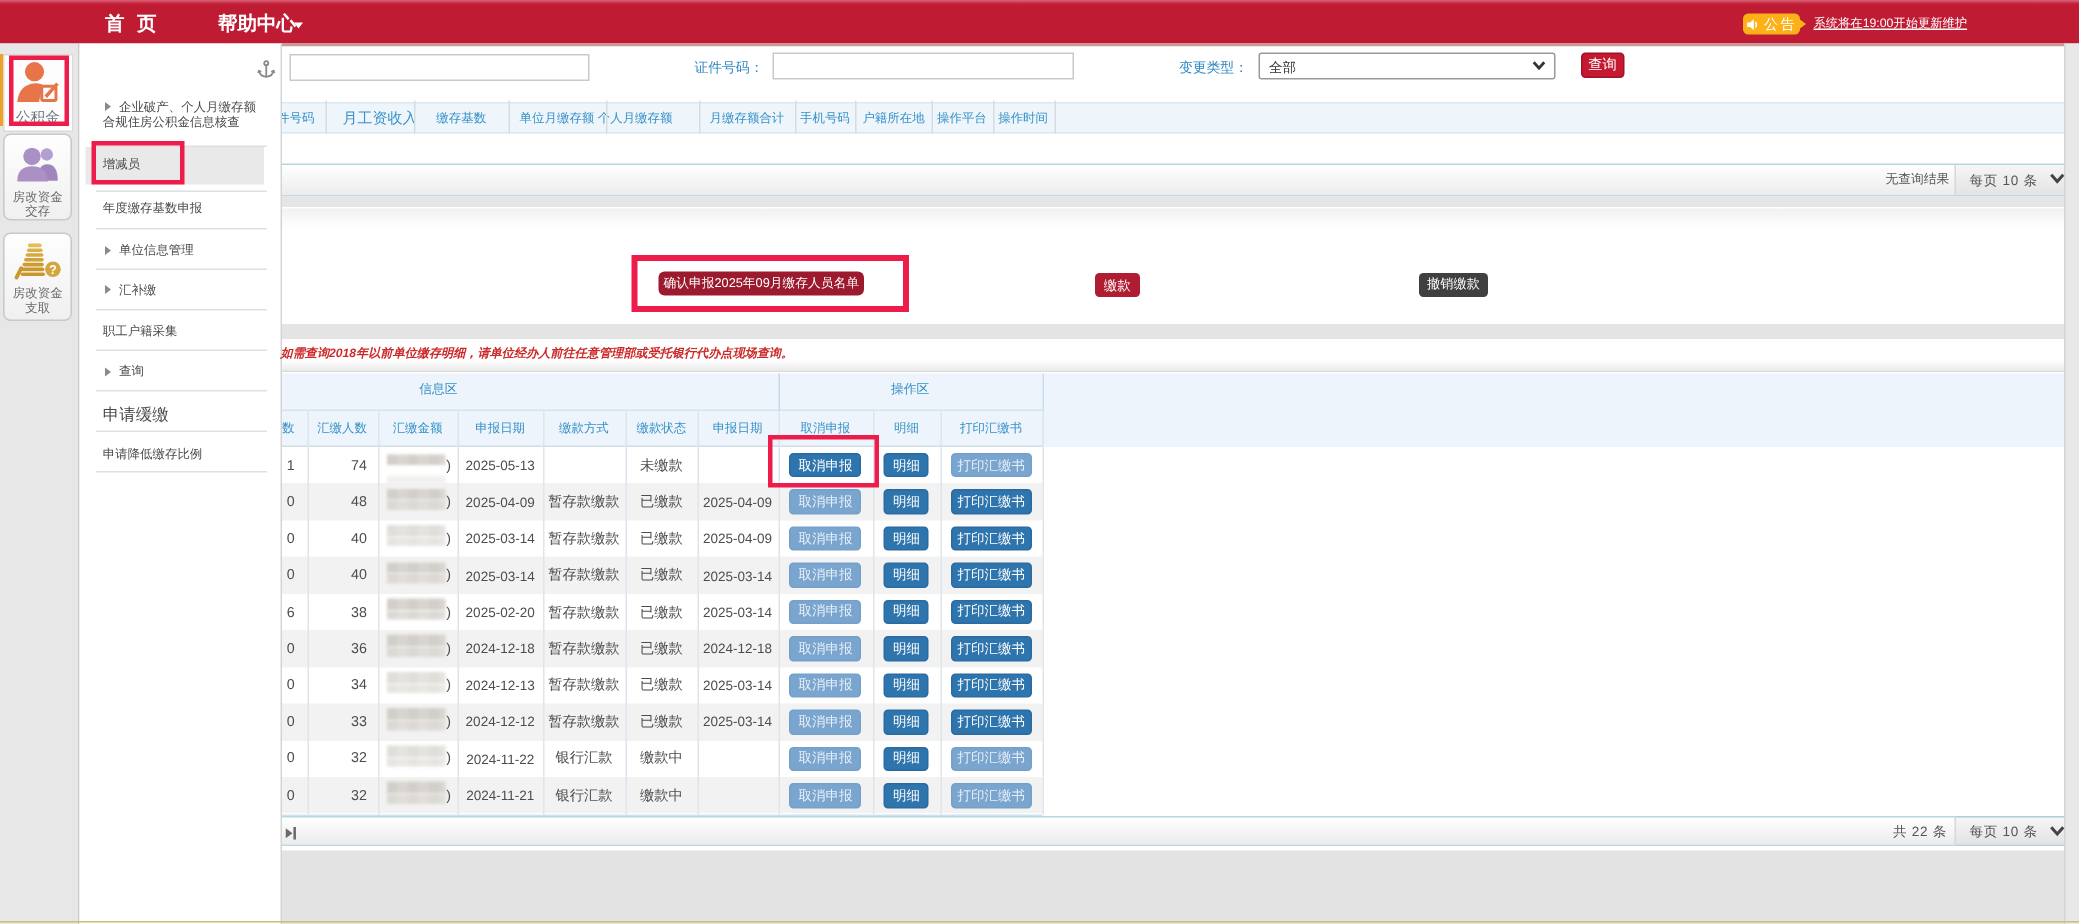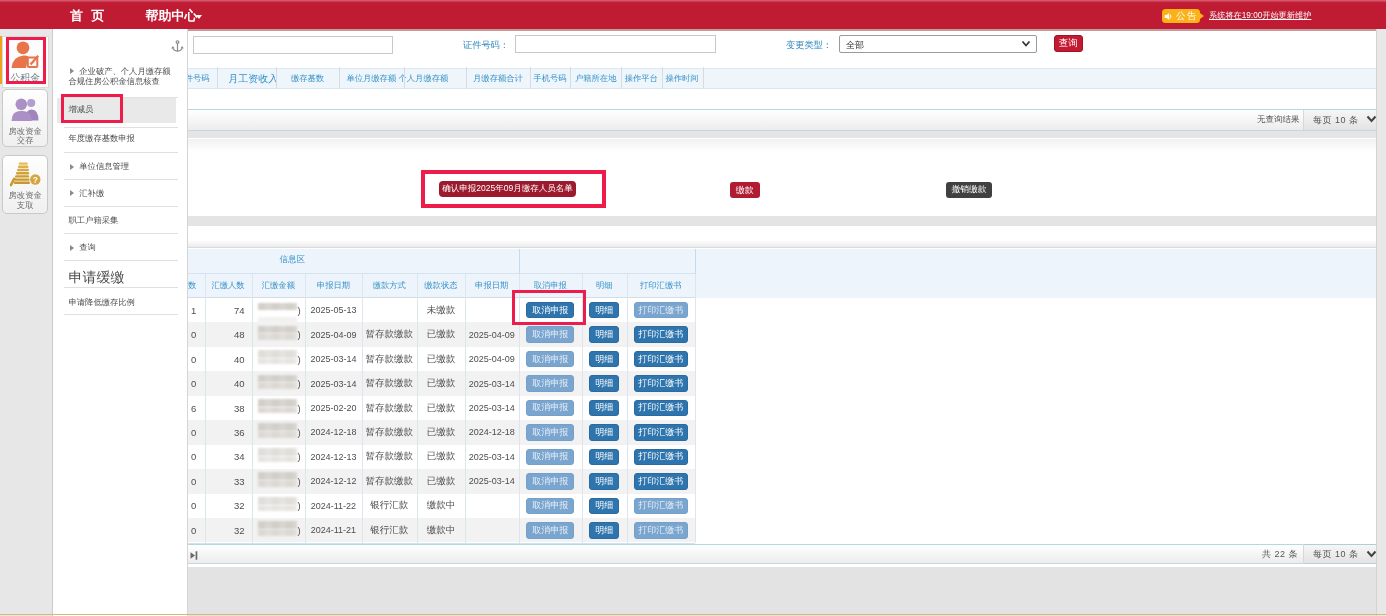--- a/index.html
+++ b/index.html
@@ -81,21 +81,21 @@
 <div class="a" style="left:70px;top:67.8px;width:0;height:0;border-top:3.2px solid transparent;border-bottom:3.2px solid transparent;border-left:4.2px solid #8a8a8a;"></div>
 <div class="a" style="left:68.5px;top:103.7px;font-size:8.3px;color:#4a4a4a;">增减员</div>
 <div class="a" style="left:68.5px;top:132.9px;font-size:8.3px;color:#4a4a4a;">年度缴存基数申报</div>
 <div class="a" style="left:79.3px;top:161.2px;font-size:8.3px;color:#4a4a4a;">单位信息管理</div>
 <div class="a" style="left:70px;top:164.0px;width:0;height:0;border-top:3.2px solid transparent;border-bottom:3.2px solid transparent;border-left:4.2px solid #8a8a8a;"></div>
 <div class="a" style="left:79.3px;top:187.5px;font-size:8.3px;color:#4a4a4a;">汇补缴</div>
 <div class="a" style="left:70px;top:190.3px;width:0;height:0;border-top:3.2px solid transparent;border-bottom:3.2px solid transparent;border-left:4.2px solid #8a8a8a;"></div>
 <div class="a" style="left:68.5px;top:214.6px;font-size:8.3px;color:#4a4a4a;">职工户籍采集</div>
 <div class="a" style="left:79.3px;top:242px;font-size:8.3px;color:#4a4a4a;">查询</div>
 <div class="a" style="left:70px;top:244.8px;width:0;height:0;border-top:3.2px solid transparent;border-bottom:3.2px solid transparent;border-left:4.2px solid #8a8a8a;"></div>
-<div class="a" style="left:68.5px;top:269.3px;font-size:14px;color:#4a4a4a;">申请缓缴</div>
+<div class="a" style="left:68.5px;top:269.3px;font-size:11px;color:#4a4a4a;">申请缓缴</div>
 <div class="a" style="left:68.5px;top:297px;font-size:8.3px;color:#4a4a4a;">申请降低缴存比例</div>
 <div class="a" style="left:64px;top:96.5px;width:114px;height:1px;background:#e0e0e0;"></div>
 <div class="a" style="left:64px;top:126.8px;width:114px;height:1px;background:#e0e0e0;"></div>
 <div class="a" style="left:64px;top:151.6px;width:114px;height:1px;background:#e0e0e0;"></div>
 <div class="a" style="left:64px;top:178.8px;width:114px;height:1px;background:#e0e0e0;"></div>
 <div class="a" style="left:64px;top:205.6px;width:114px;height:1px;background:#e0e0e0;"></div>
 <div class="a" style="left:64px;top:232.8px;width:114px;height:1px;background:#e0e0e0;"></div>
 <div class="a" style="left:64px;top:259.6px;width:114px;height:1px;background:#e0e0e0;"></div>
 <div class="a" style="left:64px;top:286.8px;width:114px;height:1px;background:#e0e0e0;"></div>
 <div class="a" style="left:64px;top:313.6px;width:114px;height:1px;background:#e0e0e0;"></div>
@@ -146,24 +146,26 @@
       <svg width="11" height="9" viewBox="0 0 11 9">
         <path d="M1.5 1.5 L5.5 6 L9.5 1.5" stroke="#444" stroke-width="2" fill="none"></path>
       </svg>
     </div>
 <div class="a" style="left:188px;top:131.3px;width:1188px;height:7.2px;background:#e5e5e5;"></div>
 <div class="a" style="left:188px;top:138.5px;width:1188px;height:13px;background:linear-gradient(#f1f1f1,#ffffff);"></div>
 <div class="a" style="left:439px;top:180.5px;width:137px;height:16.8px;background:#9c1a2e;border-radius:4px;color:#fff;font-size:8.5px;display:flex;align-items:center;justify-content:center;">确认申报2025年09月缴存人员名单</div>
 <div class="a" style="left:730px;top:182px;width:29.7px;height:16px;background:#b01c31;border-radius:3px;color:#fff;font-size:9px;display:flex;align-items:center;justify-content:center;">缴款</div>
 <div class="a" style="left:946px;top:182px;width:46px;height:16px;background:#404040;border-radius:3px;color:#fff;font-size:8.8px;display:flex;align-items:center;justify-content:center;">撤销缴款</div>
 <div class="a" style="left:188px;top:215.5px;width:1188px;height:10.5px;background:#e4e4e4;"></div>
+<div class="a" style="left:187px;top:229.8px;font-size:8.1px;font-weight:bold;font-style:italic;color:#cc2a2a;">如需查询2018年以前单位缴存明细，请单位经办人前往任意管理部或受托银行代办点现场查询。</div>
 <div class="a" style="left:188px;top:239.5px;width:1188px;height:7px;background:linear-gradient(#ffffff,#ebebeb);"></div>
 <div class="a" style="left:188px;top:246.6px;width:1188px;height:1.7px;background:#dadada;"></div>
 <div class="a" style="left:188px;top:249px;width:507px;height:24.5px;background:#edf4fb;border-bottom:1px solid #d5e3ee;"></div>
 <div class="a" style="left:279.5px;top:249px;height:22px;display:flex;align-items:center;font-size:8.5px;color:#3691c8;">信息区</div>
+<div class="a" style="left:518.5px;top:249px;width:176.5px;height:22px;display:flex;align-items:center;justify-content:center;font-size:8.5px;color:#3691c8;">操作区</div>
 <div class="a" style="left:518.5px;top:249px;width:1px;height:24.5px;background:#c5daea;"></div>
 <div class="a" style="left:695px;top:249px;width:1px;height:49px;background:#c5daea;"></div>
 <div class="a" style="left:696px;top:249px;width:680px;height:49px;background:#edf4fb;"></div>
 <div class="a" style="left:188px;top:273.5px;width:507px;height:24.5px;background:#edf4fb;border-bottom:1px solid #d2dde5;"></div>
 <div class="a" style="left:188px;top:273.5px;width:16.599999999999994px;height:24.5px;display:flex;align-items:center;font-size:8.3px;color:#3691c8;">数</div>
 <div class="a" style="left:204.6px;top:273.5px;width:46.900000000000006px;height:24.5px;display:flex;align-items:center;justify-content:center;font-size:8.3px;color:#3691c8;">汇缴人数</div>
 <div class="a" style="left:251.5px;top:273.5px;width:53.69999999999999px;height:24.5px;display:flex;align-items:center;justify-content:center;font-size:8.3px;color:#3691c8;">汇缴金额</div>
 <div class="a" style="left:305.2px;top:273.5px;width:56.5px;height:24.5px;display:flex;align-items:center;justify-content:center;font-size:8.3px;color:#3691c8;">申报日期</div>
 <div class="a" style="left:361.7px;top:273.5px;width:55.19999999999999px;height:24.5px;display:flex;align-items:center;justify-content:center;font-size:8.3px;color:#3691c8;">缴款方式</div>
 <div class="a" style="left:416.9px;top:273.5px;width:48.0px;height:24.5px;display:flex;align-items:center;justify-content:center;font-size:8.3px;color:#3691c8;">缴款状态</div>

